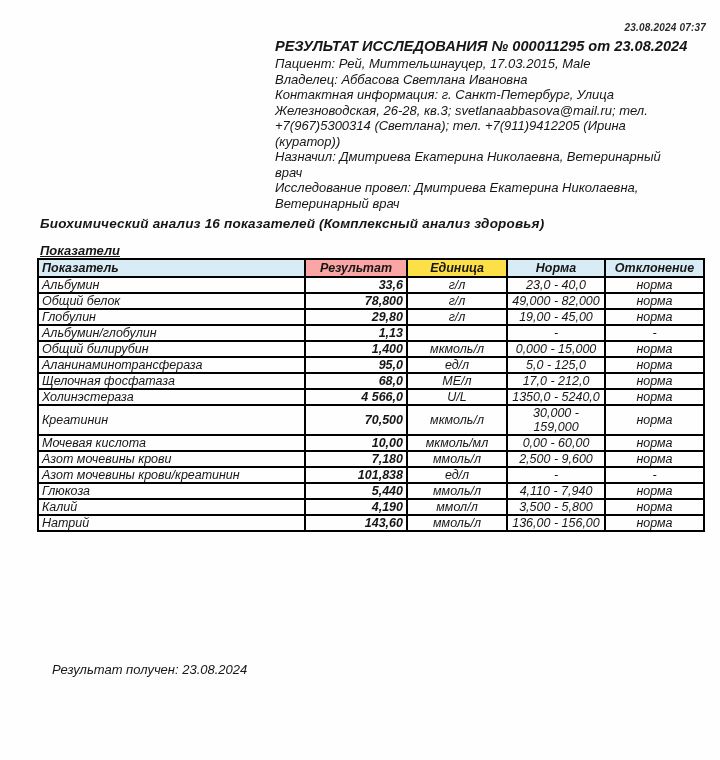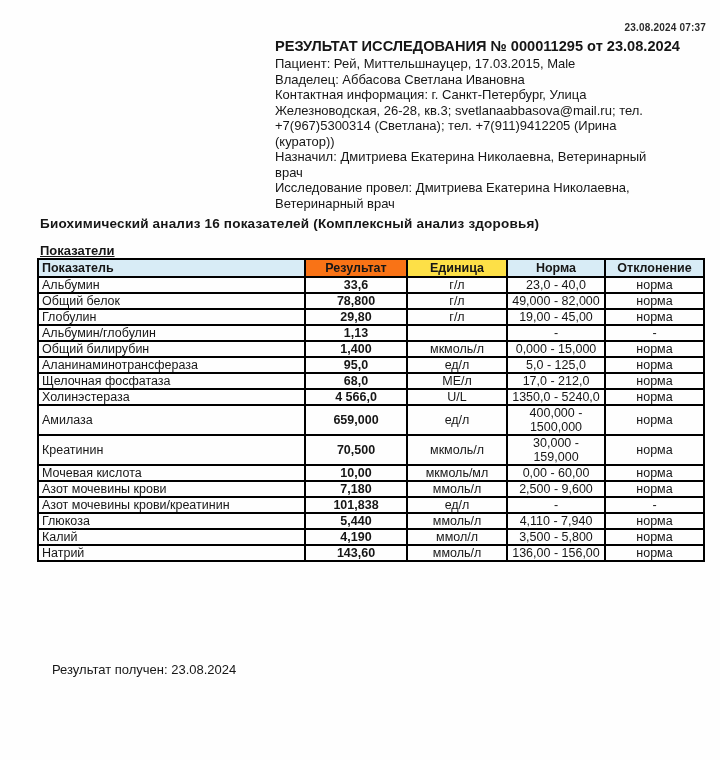--- a/index.html
+++ b/index.html
@@ -12,20 +12,21 @@
     height: 760px;
     font-family: "Liberation Sans", "DejaVu Sans", sans-serif;
     color: #161616;
   }
   .page {
     position: relative;
     width: 720px;
     height: 760px;
     background: #fefefe;
     overflow: hidden;
+    font-style: italic;
   }
   .timestamp {
     position: absolute;
     top: 22px;
     right: 14px;
     font-size: 10px;
     font-weight: 700;
     color: #2b2b2b;
     letter-spacing: 0.2px;
   }
@@ -78,21 +79,21 @@
     overflow: hidden;
     vertical-align: middle;
   }
   table.results thead th {
     font-weight: 700;
     text-align: center;
     padding: 1px 3px;
   }
   table.results thead th.c-name { text-align: left; margin-top: 44px; }
   td.c-name   { text-align: left; }
-  td.c-result { text-align: center; font-weight: 700; margin-left: 7px; }
+  td.c-result { text-align: right; font-weight: 700; margin-left: 7px; }
   td.c-unit   { text-align: center; }
   td.c-norm   { text-align: center; padding: 0 6px; }
   td.c-dev    { text-align: center; }
   .footer {
     position: absolute;
     left: 52px;
     top: 662px;
     font-size: 13px;
   }
 </style>
@@ -122,21 +123,21 @@
     <colgroup>
       <col style="width:267px">
       <col style="width:102px">
       <col style="width:100px">
       <col style="width:98px">
       <col style="width:99px">
     </colgroup>
     <thead>
       <tr>
         <th class="c-name" style="background: rgb(216, 236, 246);">Показатель</th>
-        <th class="c-result" style="background: #f97316;">Результат</th>
+        <th class="c-result" style="background: #fca5a5;">Результат</th>
         <th class="c-unit" style="background: #fde047;">Единица</th>
         <th class="c-norm" style="background: rgb(216, 236, 246);">Норма</th>
         <th class="c-dev" style="background: rgb(216, 236, 246);">Отклонение</th>
       </tr>
     </thead>
     <tbody>
         <tr>
           <td class="c-name">Альбумин</td>
           <td class="c-result">33,6</td>
           <td class="c-unit">г/л</td>
@@ -186,27 +187,20 @@
           <td class="c-dev">норма</td>
         </tr>
         <tr>
           <td class="c-name">Холинэстераза</td>
           <td class="c-result">4 566,0</td>
           <td class="c-unit">U/L</td>
           <td class="c-norm">1350,0 - 5240,0</td>
           <td class="c-dev">норма</td>
         </tr>
         <tr>
-          <td class="c-name">Амилаза</td>
-          <td class="c-result">659,000</td>
-          <td class="c-unit">ед/л</td>
-          <td class="c-norm">400,000 - 1500,000</td>
-          <td class="c-dev">норма</td>
-        </tr>
-        <tr>
           <td class="c-name">Креатинин</td>
           <td class="c-result">70,500</td>
           <td class="c-unit">мкмоль/л</td>
           <td class="c-norm">30,000 - 159,000</td>
           <td class="c-dev">норма</td>
         </tr>
         <tr>
           <td class="c-name">Мочевая кислота</td>
           <td class="c-result">10,00</td>
           <td class="c-unit">мкмоль/мл</td>

